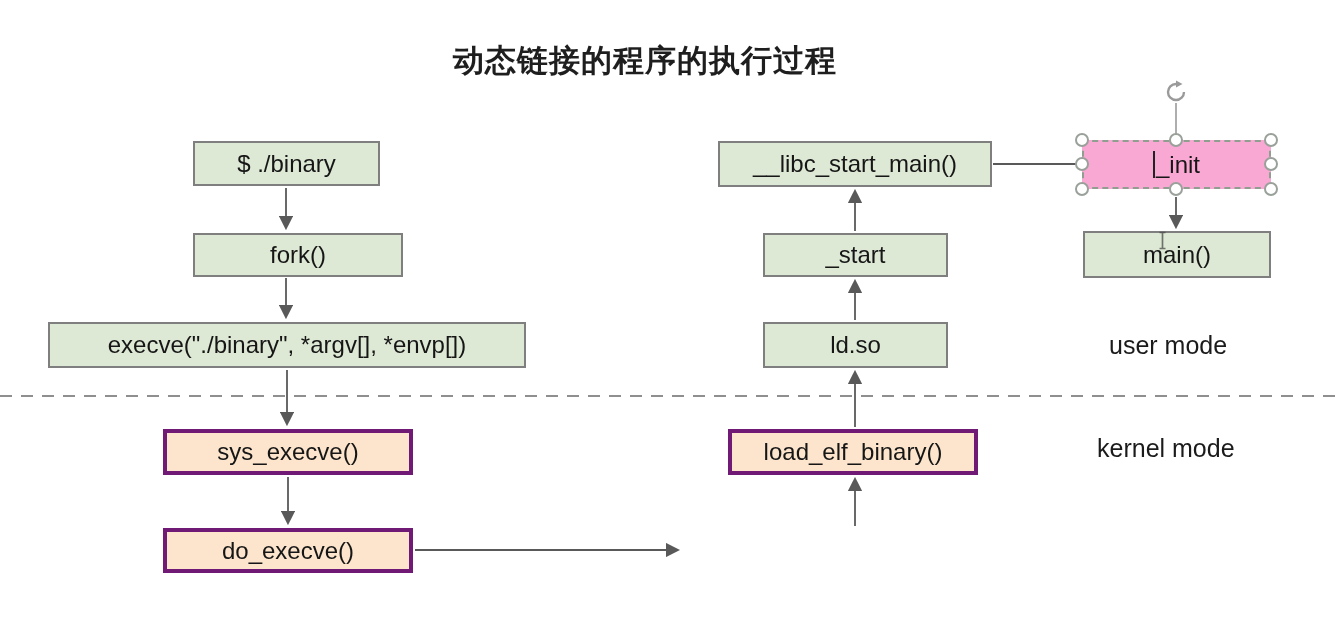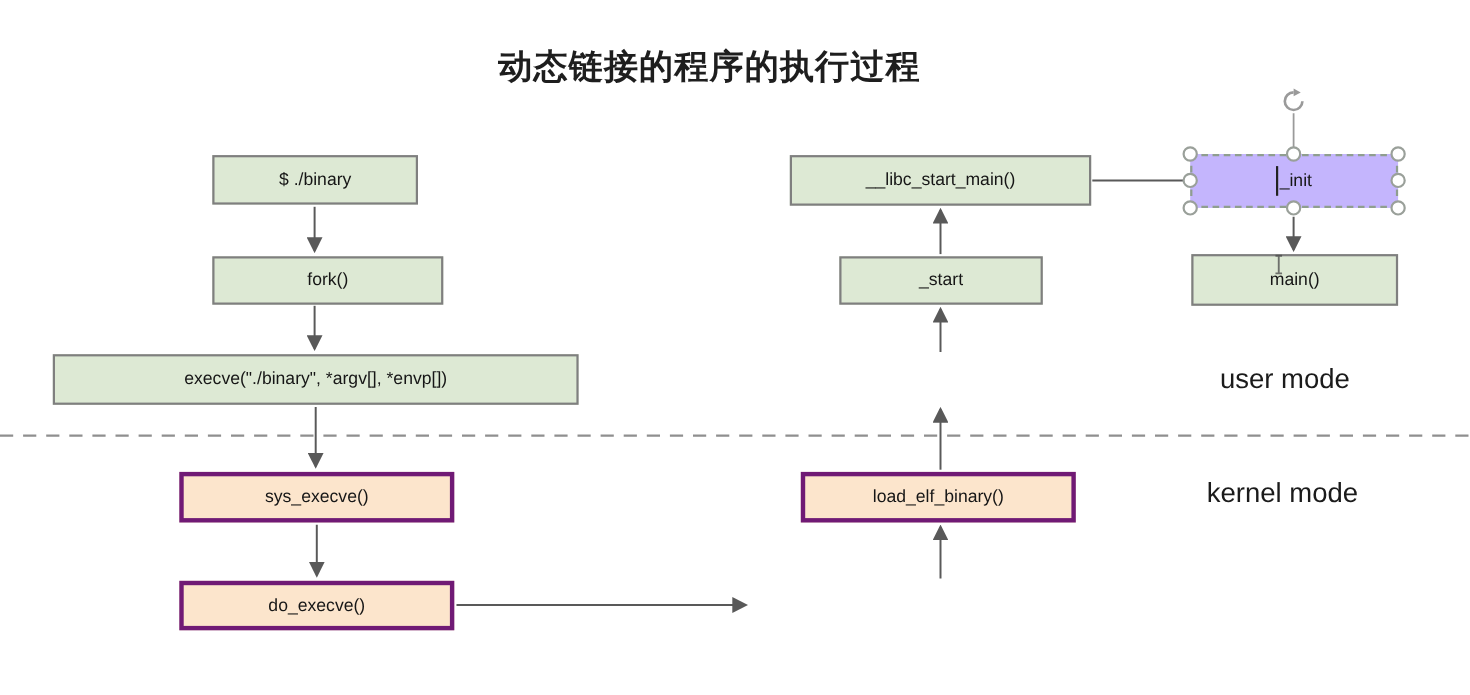--- a/index.html
+++ b/index.html
@@ -9,25 +9,25 @@
     padding-left:28px;
   }
   .title{
     position:absolute;left:378px;top:40px;width:534px;height:46px;
     text-align:center;font-size:31px;font-weight:600;color:#1e1e1e;letter-spacing:1px;
   }
   .overlay{position:absolute;left:0;top:0;z-index:1;pointer-events:none;}
   .node{
     position:absolute;z-index:2;box-sizing:border-box;
     display:flex;align-items:center;justify-content:center;
-    font-size:16px;color:#161616;white-space:nowrap;
+    font-size:24px;color:#161616;white-space:nowrap;
   }
   .green{background:#dde9d4;border:2px solid #7f7f7f;}
   .orange{background:#fce5cc;border:4px solid #701a75;}
-  .selected{border:2px dashed #8f9e8f;background:#c4b5fd;}
+  .selected{border:2px dashed #8f9e8f;background:#f9a8d4;}
   .handle{
     position:absolute;z-index:3;width:14px;height:14px;border-radius:50%;
     background:#ffffff;border:2px solid #9aa09a;box-sizing:border-box;
   }
   .rotate{position:absolute;left:1162px;top:78px;width:28px;height:26px;z-index:3;}
   .mode-label{position:absolute;z-index:2;font-size:25px;color:#1b1b1b;white-space:nowrap;}
   .caret{
     display:inline-block;width:2px;height:27px;background:#222;
     margin-right:1px;vertical-align:middle;
   }
@@ -70,20 +70,23 @@
 
   <div class="node green" style="left:193px;top:141px;width:187px;height:45px;">
     <span>$ ./binary</span>
   </div>
   <div class="node green" style="left:193px;top:233px;width:210px;height:44px;justify-content:center;">
     <span>fork()</span>
   </div>
   <div class="node green" style="left:48px;top:322px;width:478px;height:46px;">
     <span>execve("./binary", *argv[], *envp[])</span>
   </div>
+  <div class="node green" style="left:763px;top:322px;width:185px;height:46px;">
+    <span>ld.so</span>
+  </div>
   <div class="node green" style="left:763px;top:233px;width:185px;height:44px;">
     <span>_start</span>
   </div>
   <div class="node green" style="left:718px;top:141px;width:274px;height:46px;">
     <span>__libc_start_main()</span>
   </div>
   <div class="node green" style="left:1083px;top:231px;width:188px;height:47px;">
     <span>main()</span>
   </div>
 

